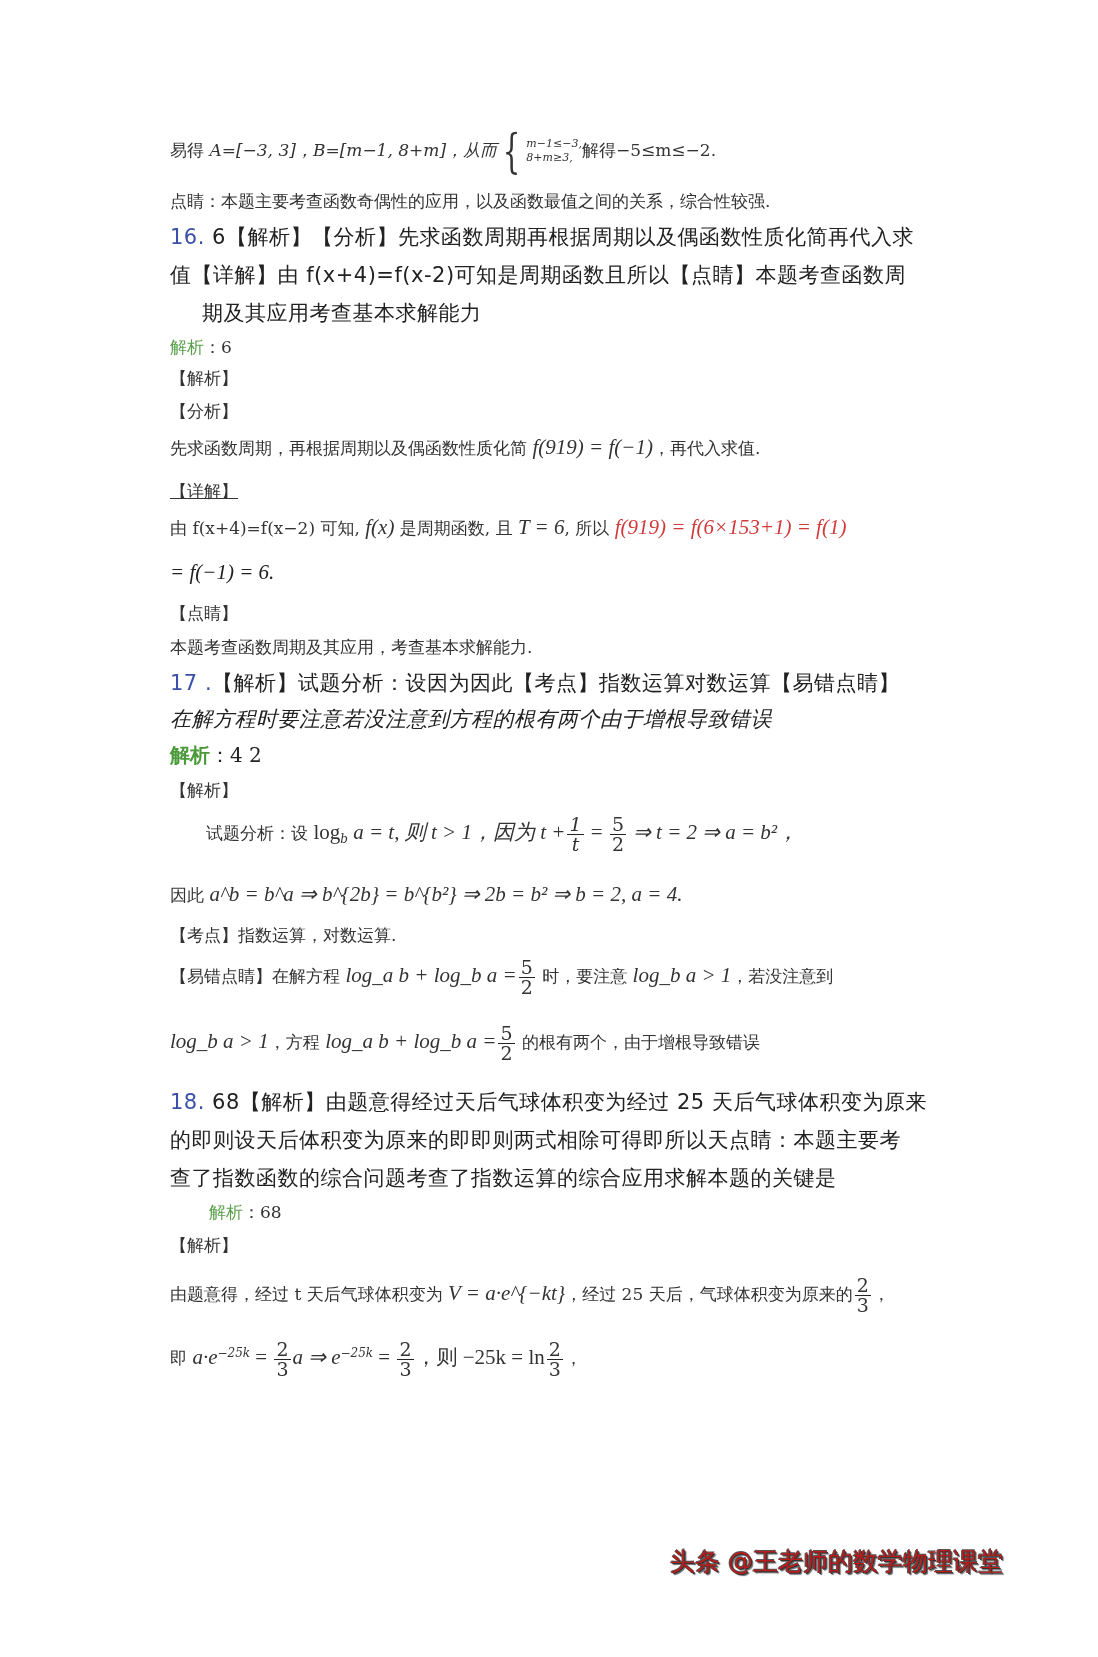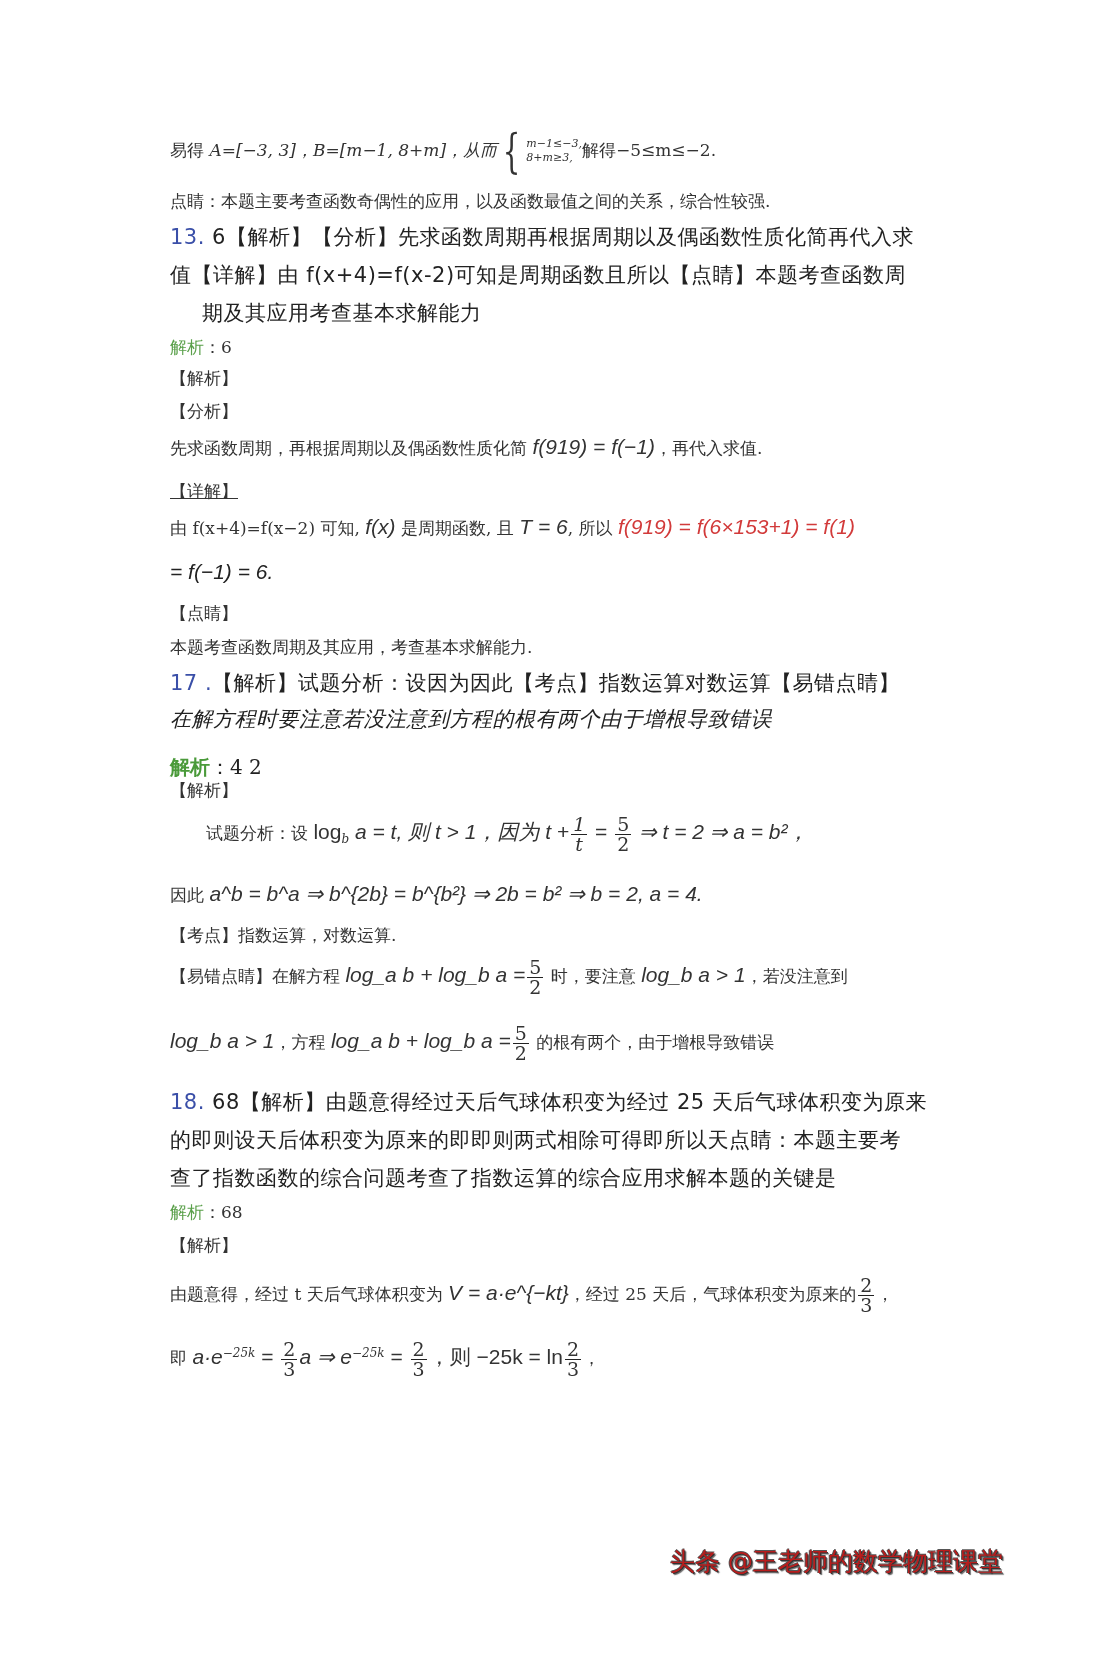--- a/index.html
+++ b/index.html
@@ -7,21 +7,21 @@
     width:1098px; height:1657px; position:relative; overflow:hidden;
     font-family:"DejaVu Serif","Liberation Serif",serif; color:#222;
   }
   .ln { position:absolute; left:170px; white-space:nowrap; }
   .big { font-size:21px; font-family:"DejaVu Sans","Liberation Sans",sans-serif; color:#222; letter-spacing:0.5px; }
   .small { font-size:17px; color:#333; }
   .qnum { color:#3a4fa8; }
   .green { color:#5aa04a; }
   .green-bold { color:#4a9a3a; font-weight:bold; }
   .red { color:#d23a3a; }
-  .math { font-family:Liberation Sans, sans-serif; font-size:21px; }
+  .math { font-family:Liberation Serif, serif; font-size:21px; }
   .mathi { font-style:italic; }
   .frac { display:inline-flex; flex-direction:column; align-items:center; vertical-align:middle; font-size:19px; line-height:1.0; margin:0 2px; }
   .frac .num { border-bottom:1px solid #222; padding:0 2px; }
   .frac .den { padding:0 2px; }
   sub, sup { font-size:12px; }
   .brace { display:inline-flex; align-items:center; vertical-align:middle; }
   .brace .bglyph { font-size:46px; line-height:1; font-weight:lighter; transform:scaleX(0.6); }
   .brace .rows { display:inline-flex; flex-direction:column; font-size:11px; line-height:1.3; }
   .watermark {
     position:absolute; left:670px; top:1545px; font-size:25px;
@@ -36,36 +36,36 @@
   <span>易得 </span><span class="mathi">A=[−3, 3]，</span><span class="mathi">B=[m−1, 8+m]，从而</span><span class="brace">
       <span class="bglyph">{</span>
       <span class="rows">
         <span class="mathi">m−1≤−3,</span>
         <span class="mathi">8+m≥3,</span>
       </span>
     </span><span>解得−5≤m≤−2.</span>
 </div>
 <div class="ln small" style="top:190px;">点睛：本题主要考查函数奇偶性的应用，以及函数最值之间的关系，综合性较强.</div>
 
-<div class="ln big" style="top:223px;"><span class="qnum">13.</span><span> 6【解析】【分析】先求函数周期再根据周期以及偶函数性质化简再代入求</span></div>
+<div class="ln big" style="top:223px;"><span class="qnum">16.</span><span> 6【解析】【分析】先求函数周期再根据周期以及偶函数性质化简再代入求</span></div>
 <div class="ln big" style="top:261px;">值【详解】由 f(x+4)=f(x-2)可知是周期函数且所以【点睛】本题考查函数周</div>
 <div class="ln big" style="top:299px;margin-left:32px;">期及其应用考查基本求解能力</div>
 <div class="ln small" style="top:336px;"><span class="green">解析</span><span>：6</span></div>
 <div class="ln small" style="top:367px;">【解析】</div>
 <div class="ln small" style="top:400px;">【分析】</div>
 <div class="ln small" style="top:435px;"><span>先求函数周期，再根据周期以及偶函数性质化简 </span><span class="math mathi">f(919) = f(−1)</span><span>，再代入求值.</span></div>
 <div class="ln small" style="top:480px;text-decoration:underline;">【详解】</div>
 <div class="ln small" style="top:515px;"><span>由 f(x+4)=f(x−2) 可知, </span><span class="math mathi">f(x)</span><span> 是周期函数, 且 </span><span class="math mathi">T = 6</span><span>, 所以 </span><span class="math mathi red">f(919) = f(6×153+1) = f(1)</span></div>
 <div class="ln math mathi" style="top:560px;">= f(−1) = 6.</div>
 <div class="ln small" style="top:602px;">【点睛】</div>
 <div class="ln small" style="top:636px;">本题考查函数周期及其应用，考查基本求解能力.</div>
 
 <div class="ln big" style="top:669px;"><span class="qnum">17 .</span><span>【解析】试题分析：设因为因此【考点】指数运算对数运算【易错点睛】</span></div>
 <div class="ln big" style="top:705px;font-style:italic;">在解方程时要注意若没注意到方程的根有两个由于增根导致错误</div>
-<div class="ln" style="top:742px;font-size:20px;margin-top:12px;"><span class="green-bold">解析</span><span>：4 2</span></div>
+<div class="ln" style="top:742px;font-size:20px;"><span class="green-bold">解析</span><span>：4 2</span></div>
 <div class="ln small" style="top:779px;">【解析】</div>
 <div class="ln small" style="top:815px;margin-left:36px;">
   <span>试题分析：设 </span><span class="math">log</span><sub class="mathi">b</sub><span class="math mathi"> a = t, 则 t &gt; 1，因为 t +</span><span class="frac mathi">
       <span class="num">1</span>
       <span class="den">t</span>
     </span><span class="math"> = </span><span class="frac">
       <span class="num">5</span>
       <span class="den">2</span>
     </span><span class="math mathi"> ⇒ t = 2 ⇒ a = b²，</span>
 </div>
@@ -80,21 +80,21 @@
 <div class="ln small" style="top:1024px;">
   <span class="math mathi">log_b a &gt; 1</span><span>，方程 </span><span class="math mathi">log_a b + log_b a =</span><span class="frac">
       <span class="num">5</span>
       <span class="den">2</span>
     </span><span> 的根有两个，由于增根导致错误</span>
 </div>
 
 <div class="ln big" style="top:1088px;"><span class="qnum">18.</span><span> 68【解析】由题意得经过天后气球体积变为经过 25 天后气球体积变为原来</span></div>
 <div class="ln big" style="top:1126px;">的即则设天后体积变为原来的即即则两式相除可得即所以天点睛：本题主要考</div>
 <div class="ln big" style="top:1164px;">查了指数函数的综合问题考查了指数运算的综合应用求解本题的关键是</div>
-<div class="ln small" style="top:1201px;"><span class="green">解析</span><span>：68</span></div>
+<div class="ln small" style="top:1201px;margin-left:39px;"><span class="green">解析</span><span>：68</span></div>
 <div class="ln small" style="top:1234px;">【解析】</div>
 <div class="ln small" style="top:1276px;">
   <span>由题意得，经过 t 天后气球体积变为 </span><span class="math mathi">V = a·e^{−kt}</span><span>，经过 25 天后，气球体积变为原来的</span><span class="frac">
       <span class="num">2</span>
       <span class="den">3</span>
     </span><span>，</span>
 </div>
 <div class="ln small" style="top:1340px;">
   <span>即 </span><span class="math mathi">a·e</span><sup class="mathi">−25k</sup><span class="math"> = </span><span class="frac">
       <span class="num">2</span>

